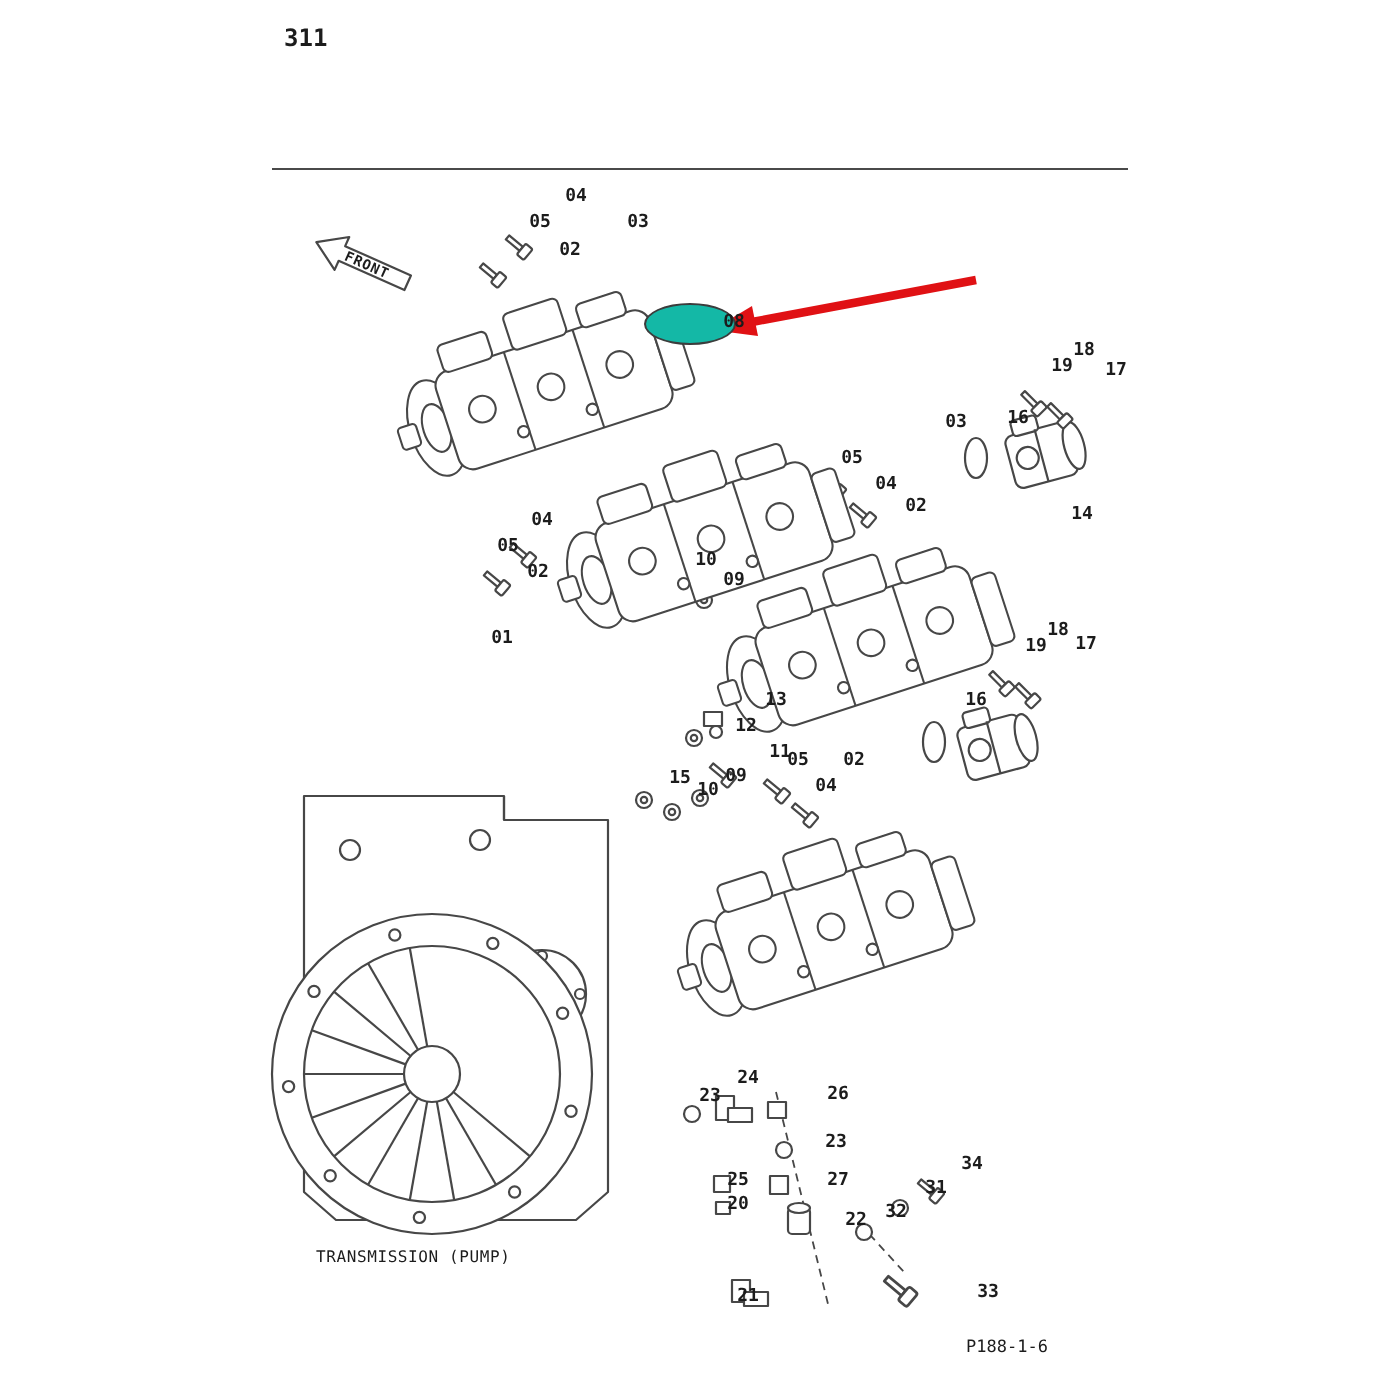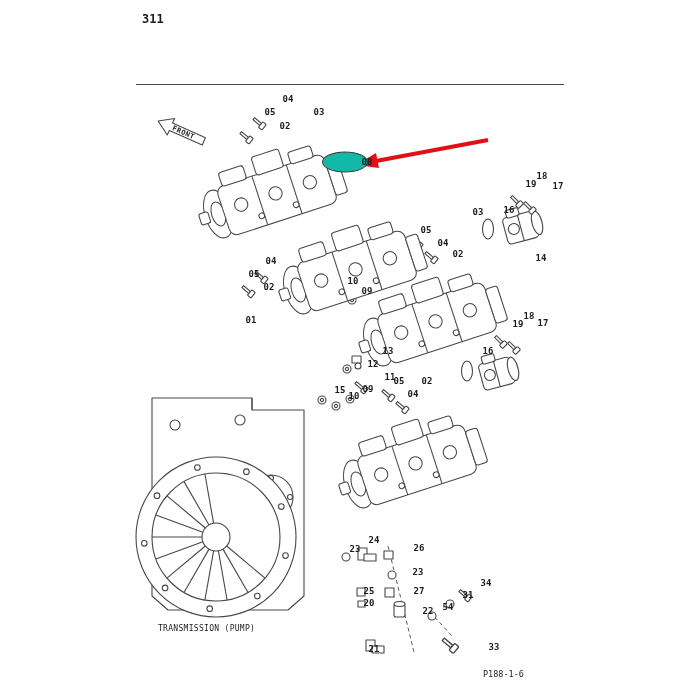--- a/index.html
+++ b/index.html
@@ -247,19 +247,19 @@
       <span class="callout" style="left: 333px; top: 549px;">23</span>
       <span class="callout" style="left: 397px; top: 548px;">26</span>
       <span class="callout" style="left: 396px; top: 572px;">23</span>
       <span class="callout" style="left: 347px; top: 591px;">25</span>
       <span class="callout" style="left: 397px; top: 591px;">27</span>
       <span class="callout" style="left: 347px; top: 603px;">20</span>
       <span class="callout" style="left: 406px; top: 611px;">22</span>
       <span class="callout" style="left: 352px; top: 649px;">21</span>
       <span class="callout" style="left: 464px; top: 583px;">34</span>
       <span class="callout" style="left: 446px; top: 595px;">31</span>
-      <span class="callout" style="left: 426px; top: 607px;">54</span>
+      <span class="callout" style="left: 426px; top: 607px;">32</span>
       <span class="callout" style="left: 472px; top: 647px;">33</span>
     </div>
 
   <div class="transmission-label">TRANSMISSION (PUMP)</div>
   <div class="drawing-number">P188-1-6</div>
 </div>
 
 </body></html>

